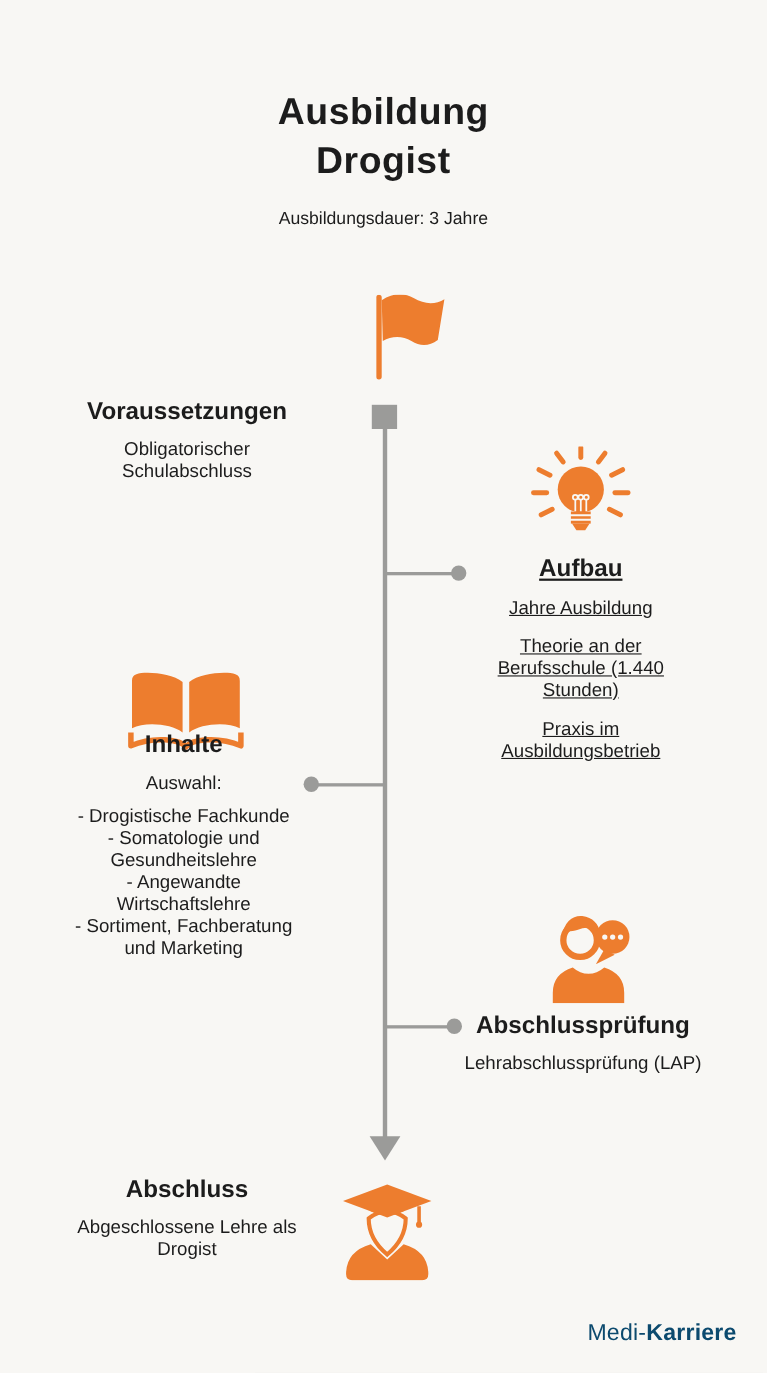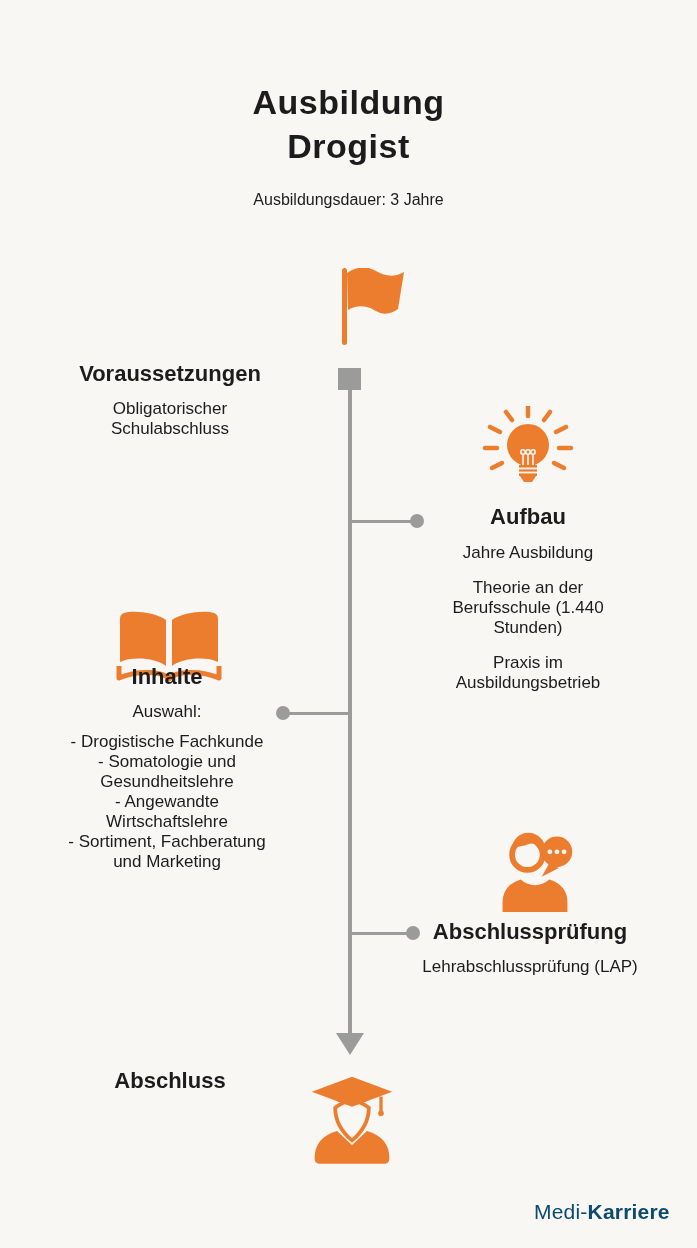--- a/index.html
+++ b/index.html
@@ -108,21 +108,21 @@
       </g>
       <rect x="39" y="59" width="18" height="11" fill="#ED7D2E"></rect>
       <g stroke="#F8F7F4" stroke-width="1.8">
         <line x1="37" y1="62.5" x2="59" y2="62.5"></line>
         <line x1="37" y1="66.5" x2="59" y2="66.5"></line>
       </g>
       <path d="M40,70 h16 l-4,6 h-8 Z" fill="#ED7D2E"></path>
     </svg>
   </div>
 
-  <div class="abs col-right" style="left:420px;top:504px;width:216px;">
+  <div class="abs col-right" style="left:420px;top:504px;width:216px;text-decoration:underline;">
     <div class="section-heading" style="margin-bottom:13px;">Aufbau</div>
     <div class="body-text aufbau-item">Jahre Ausbildung</div>
     <div class="body-text aufbau-item">Theorie an der Berufsschule (1.440 Stunden)</div>
     <div class="body-text aufbau-item">Praxis im Ausbildungsbetrieb</div>
   </div>
 
   <div class="abs" style="left:116px;top:610px;">
     <svg width="106" height="78" viewBox="0 0 106 78">
       <path d="M50,10 C40,2 16,0 8,3 C5,4 4,6 4,9 L4,52 C16,46 40,48 50,56 Z" fill="#ED7D2E"></path>
       <path d="M56,10 C66,2 90,0 98,3 C101,4 102,6 102,9 L102,52 C90,46 66,48 56,56 Z" fill="#ED7D2E"></path>
@@ -152,20 +152,21 @@
     </svg>
   </div>
 
   <div class="abs col-right" style="left:410px;top:919px;width:240px;">
     <div class="section-heading">Abschlussprüfung</div>
     <div class="body-text mt12">Lehrabschlussprüfung (LAP)</div>
   </div>
 
   <div class="abs col-left" style="left:55px;top:1068px;width:230px;">
     <div class="section-heading">Abschluss</div>
+    <div class="body-text mt12 center-narrow" style="max-width:200px;">Abgeschlossene Lehre als Drogist</div>
   </div>
 
   <div class="abs" style="left:309px;top:1072px;">
     <svg width="86" height="92" viewBox="0 0 92 98">
       <path d="M12,98 Q6,98 6,92 Q6,70 30,63 L46,78 L62,63 Q86,70 86,92 Q86,98 80,98 Z" fill="#ED7D2E"></path>
       <path d="M28,38 Q28,58 46,73 Q64,58 64,38 Q55,31 46,31 Q37,31 28,38 Z" fill="none" stroke="#ED7D2E" stroke-width="4"></path>
       <path d="M30,24 H62 V31 Q46,39 30,31 Z" fill="#ED7D2E"></path>
       <path d="M46,5 L89,21 L46,37 L3,21 Z" fill="#ED7D2E"></path>
       <line x1="77" y1="26" x2="77" y2="42" stroke="#ED7D2E" stroke-width="3.5"></line>
       <circle cx="77" cy="44" r="3" fill="#ED7D2E"></circle>

